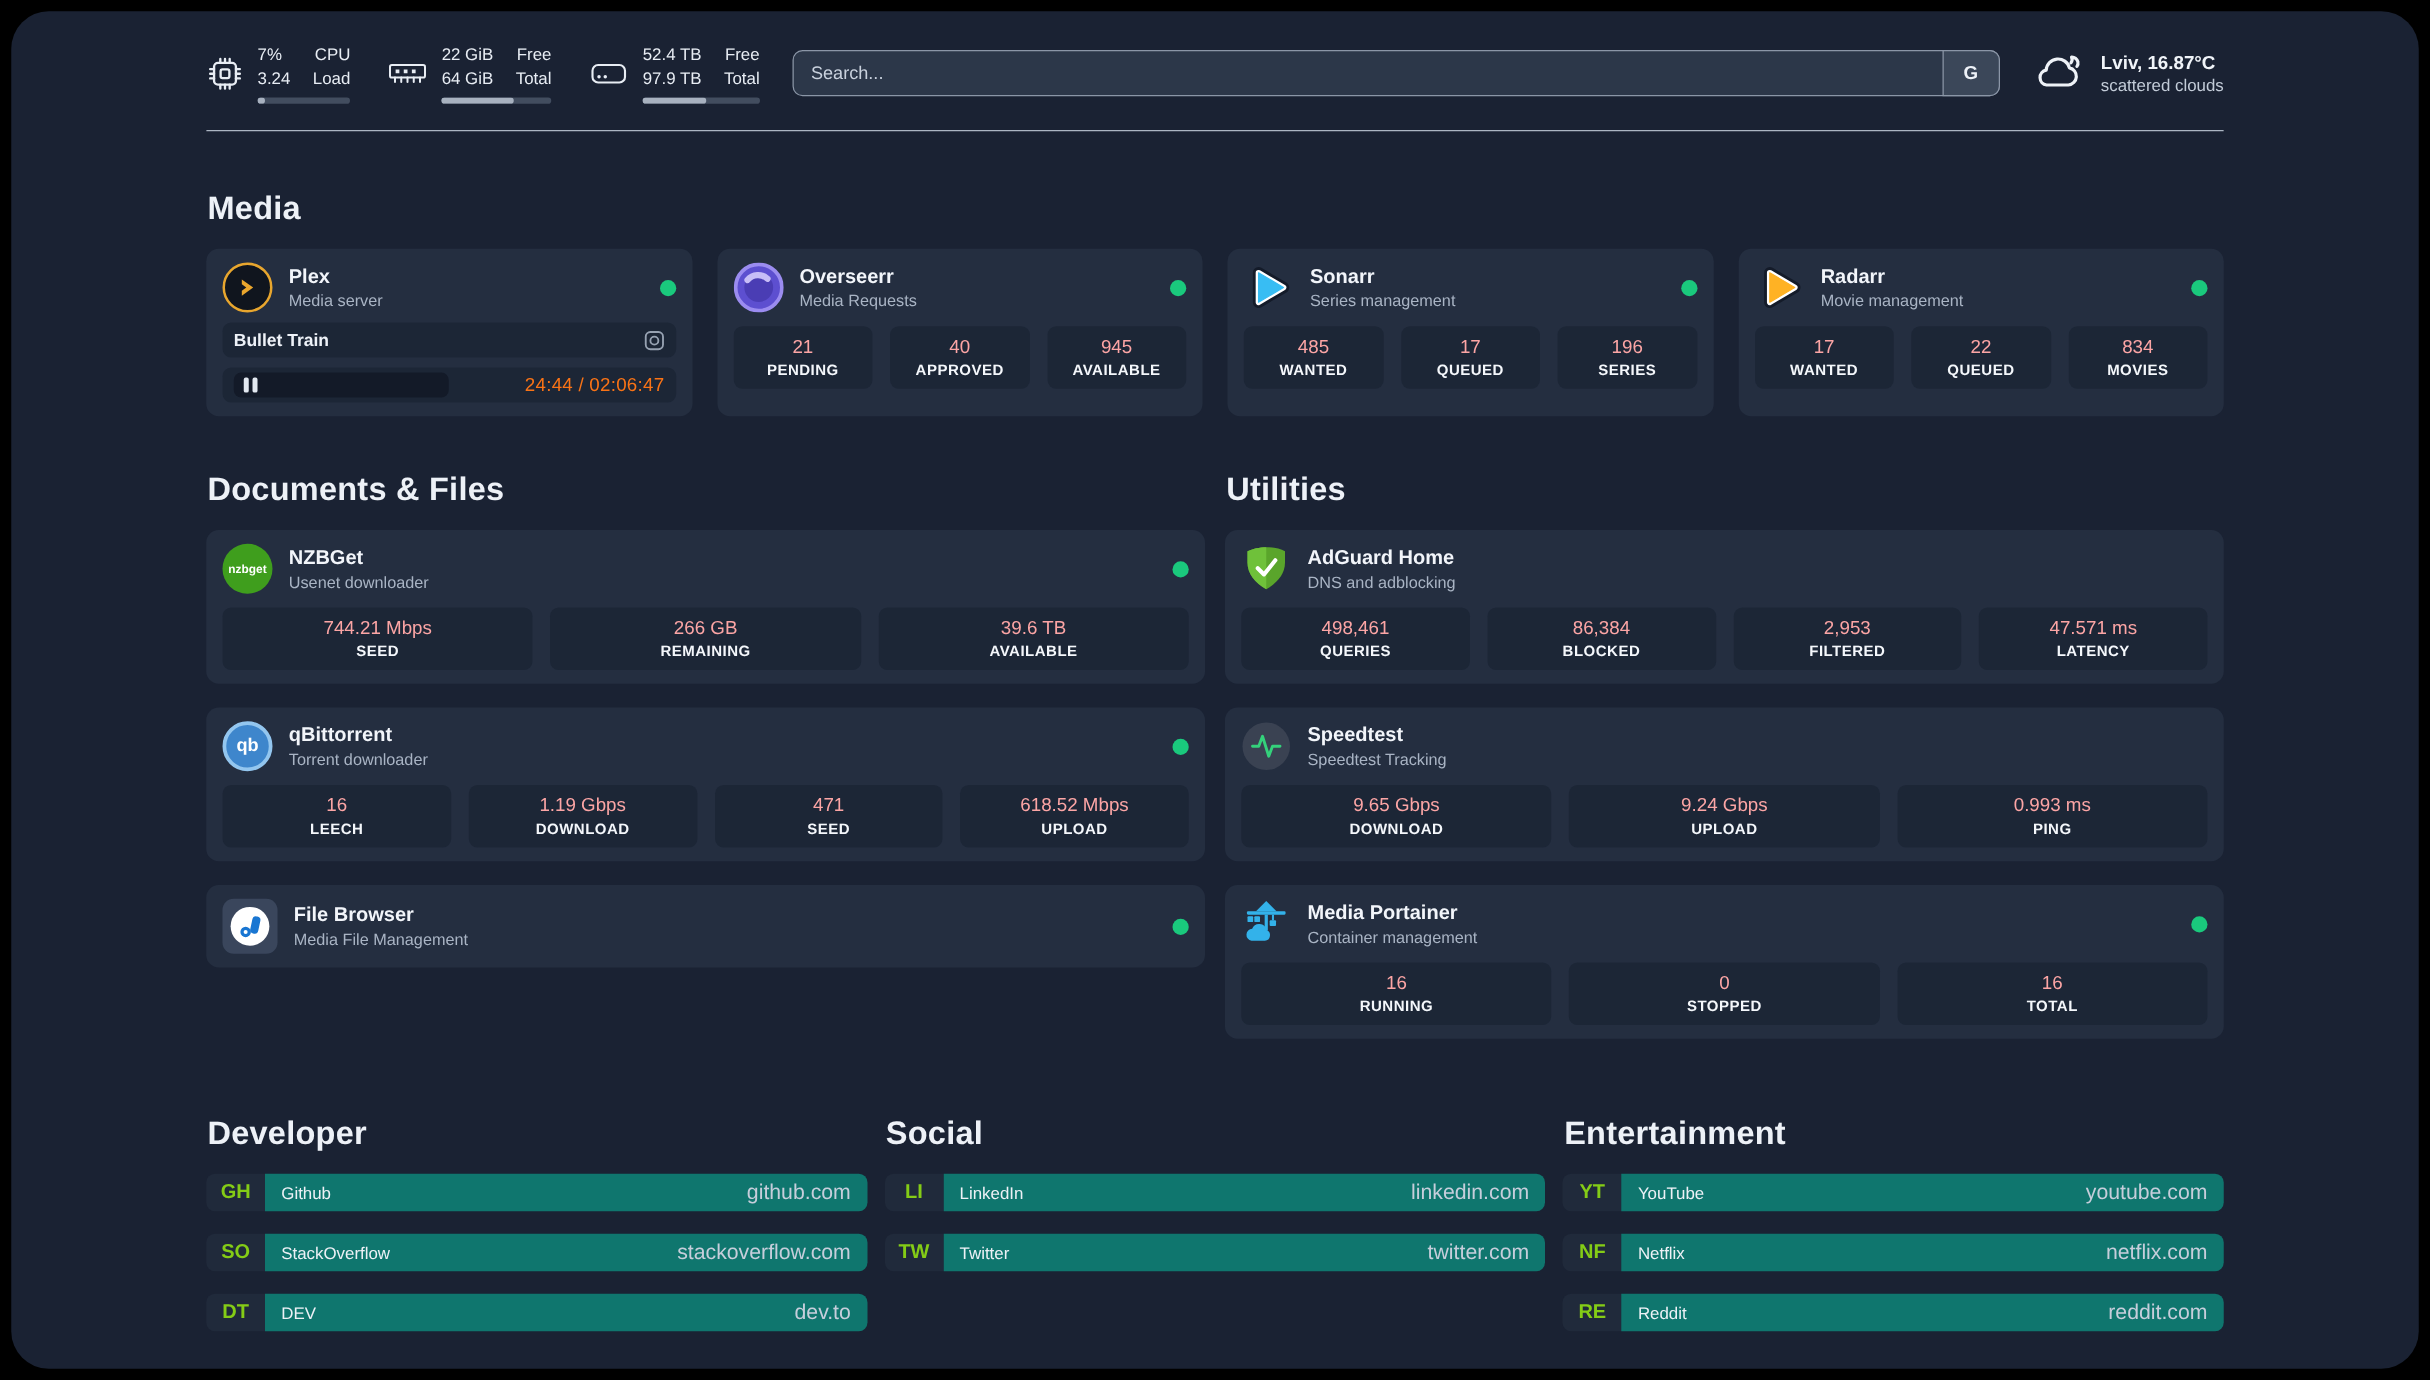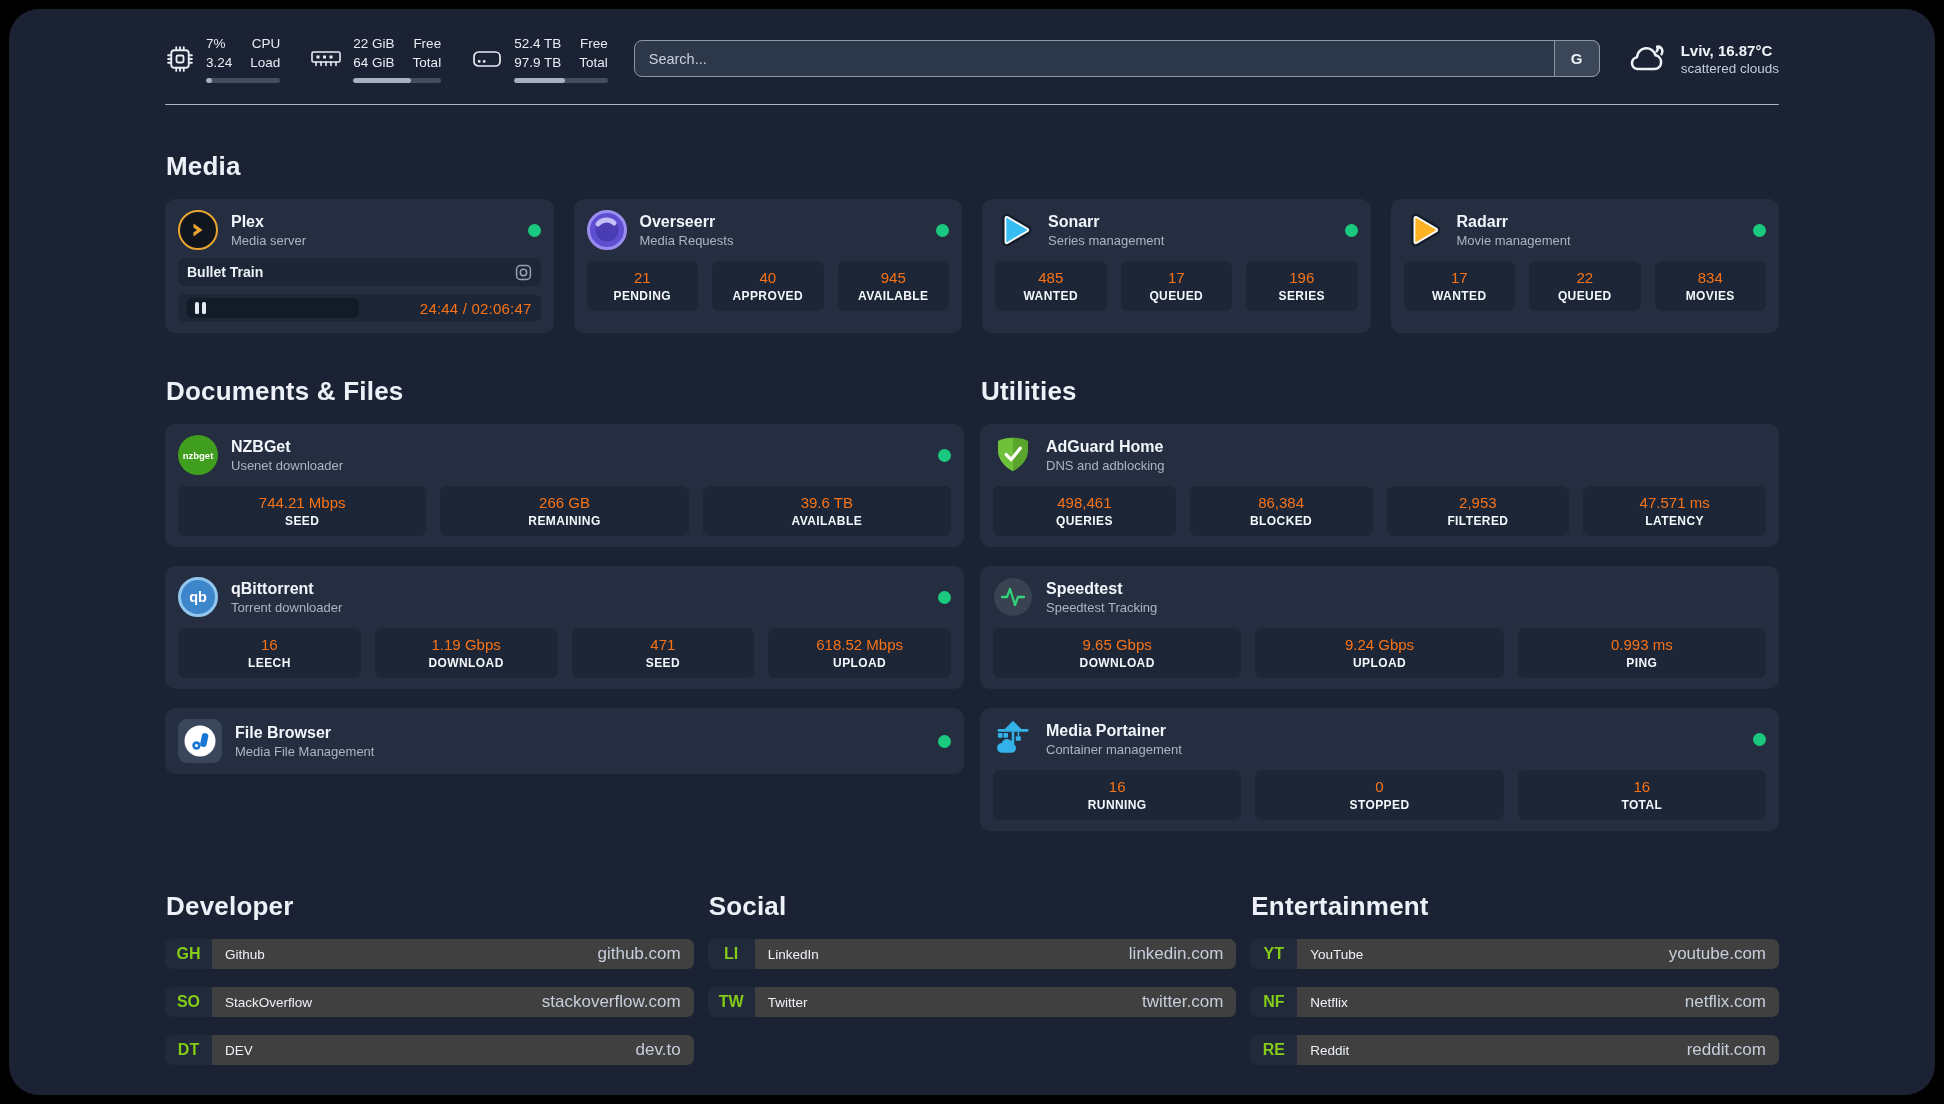--- a/index.html
+++ b/index.html
@@ -51,21 +51,21 @@
     display:flex; align-items:center; justify-content:center; }
   .nzb-circle { width:40px; height:40px; border-radius:50%; background:#3f9e1d; display:flex; align-items:center;
     justify-content:center; color:#fff; font-size:9.5px; font-weight:bold; }
   .qb-circle { width:40px; height:40px; border-radius:50%; background:#3e86cc; border:3px solid #93c6ef;
     display:flex; align-items:center; justify-content:center; color:#fff; font-size:14.5px; font-weight:bold; }
   .fb-tile { width:44px; height:44px; border-radius:9px; background:#3a465c; display:flex; align-items:center; justify-content:center; }
 
   .stats { display:flex; gap:14px; margin-top:11px; }
   .stat { flex:1; background:#1c2636; border-radius:7px; height:50px; display:flex; flex-direction:column;
     align-items:center; justify-content:center; gap:3px; }
-  .stat .val { font-size:15px; color:#f97316; }
+  .stat .val { font-size:15px; color:#fca5a5; }
   .stat .lab { font-size:12px; font-weight:700; color:#f4f7fb; letter-spacing:.4px; }
 
   
   .inset-row { background:#1c2636; border-radius:7px; height:28px; display:flex; align-items:center;
     padding:0 9px; margin-top:8px; }
   .np-title { font-size:14px; font-weight:600; color:#eef2f8; }
   .np-icon { margin-left:auto; display:flex; }
   .seek-pill { display:flex; align-items:center; background:#131a28; border-radius:6px; height:20px;
     width:172px; padding:0 8px; cursor:pointer; }
   .pause { display:flex; gap:3.5px; cursor:pointer; }
@@ -73,21 +73,21 @@
   .np-time { margin-left:auto; font-size:15px; font-weight:400; color:#f97316; letter-spacing:.2px; }
 
   .two-col { display:grid; grid-template-columns:1fr 1fr; gap:16px; margin-top:43px; }
   .col-cards { display:flex; flex-direction:column; gap:19px; }
 
   
   .links-grid { display:grid; grid-template-columns:repeat(3,1fr); gap:14px; margin-top:60px; padding-bottom:40px; }
   .link-row { display:flex; height:30px; margin-bottom:18px; cursor:pointer; }
   .link-tag { width:47px; flex:none; background:#202a3b; border-radius:7px 0 0 7px; display:flex;
     align-items:center; justify-content:center; font-weight:700; font-size:16px; color:#84cc16; }
-  .link-main { flex:1; background:#404040; border-radius:0 7px 7px 0; display:flex; align-items:center; padding:0 13px; }
+  .link-main { flex:1; background:#0f766e; border-radius:0 7px 7px 0; display:flex; align-items:center; padding:0 13px; }
   .link-name { font-size:13.5px; color:#edf1f6; }
   .link-url { margin-left:auto; font-size:17px; color:#c6cedb; }
 </style>
 </head>
 <body>
 
 <div class="panel">
   <div class="content">
 
     <header class="topbar">

